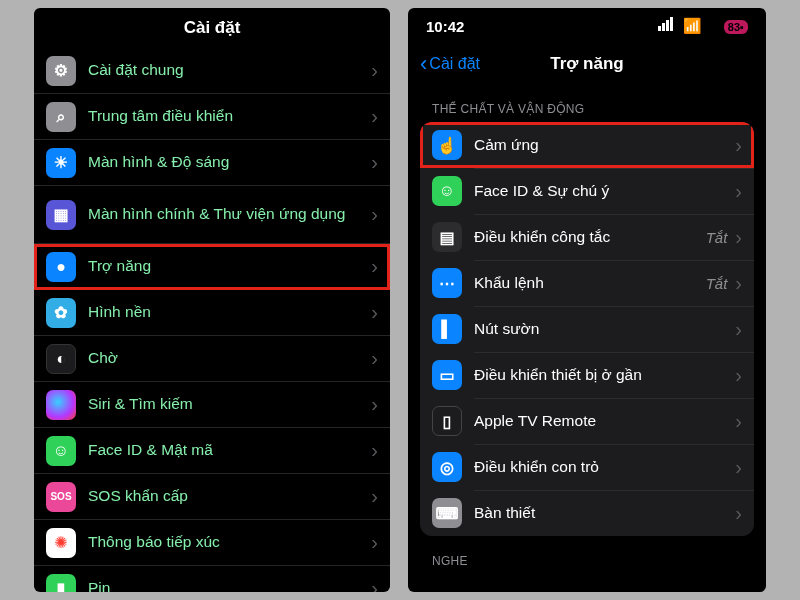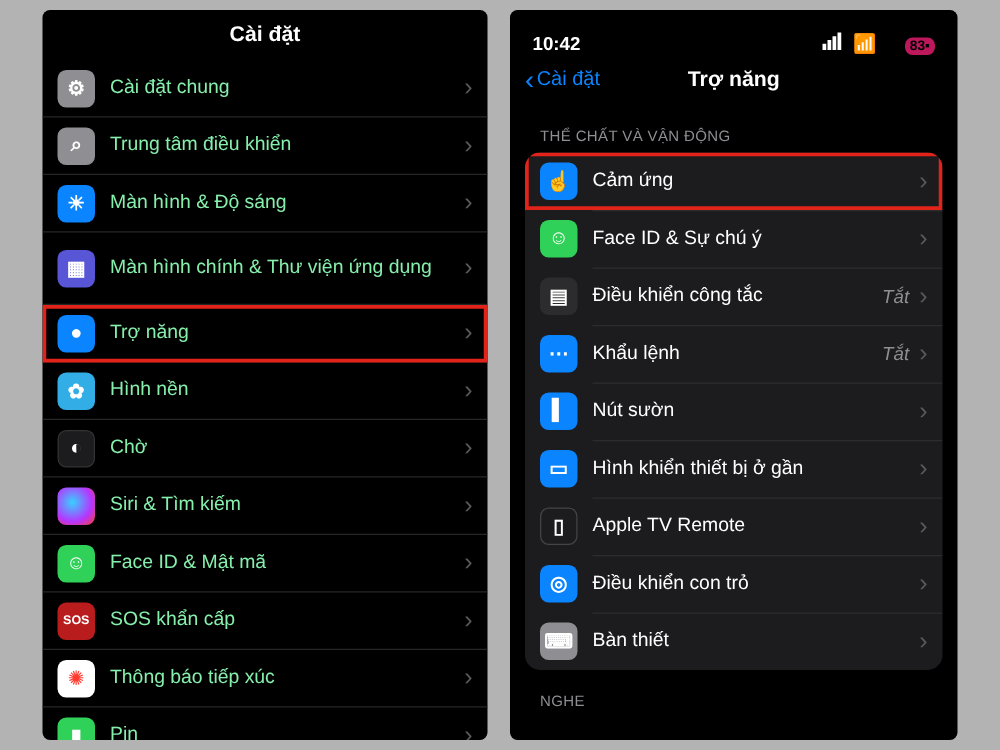--- a/index.html
+++ b/index.html
@@ -39,27 +39,27 @@
   .highlight-red { outline:3px solid #e2231a; outline-offset:-3px; }
 
   
   .bg-grey   { background:#8e8e93; }
   .bg-blue   { background:#0a84ff; }
   .bg-purple { background:#5856d6; }
   .bg-cyan   { background:#32ade6; }
   .bg-black  { background:#1c1c1e; border:1px solid #333;}
   .bg-siri   { background: radial-gradient(circle at 40% 40%, #36d1ff 0%, #b536ff 60%, #ff3b30 100%); }
   .bg-green  { background:#30d158; }
-  .bg-red    { background:#b91c1c; }
+  .bg-red    { background:#ec4899; }
   .bg-white  { background:#fff; color:#ff3b30; }
   .bg-batt   { background:#30d158; }
 
   
   .status {
-    height:36px; display:flex; align-items:flex-end; justify-content:space-between;
+    height:36px; display:flex; align-items:center; justify-content:space-between;
     padding:0 18px; font-size:15px; font-weight:600;
   }
   .status .batt-pill {
     display:inline-flex; align-items:center; justify-content:center;
     background:#be185d; color:#000; font-size:11px; font-weight:700;
     border-radius:6px; padding:1px 4px; margin-left:18px;
   }
   .nav-r {
     height:40px; display:flex; align-items:center; position:relative;
     padding:0 12px;
@@ -281,21 +281,21 @@
             <span class="glyph">▌</span>
           </div>
         <div class="lbl">Nút sườn</div>
         <div class="chev">›</div>
       </div>
 
       <div class="row-r">
         <div class="icon bg-blue">
             <span class="glyph">▭</span>
           </div>
-        <div class="lbl">Hình khiển thiết bị ở gần</div>
+        <div class="lbl">Điều khiển thiết bị ở gần</div>
         <div class="chev">›</div>
       </div>
 
       <div class="row-r">
         <div class="icon bg-remote">
             <span class="glyph">▯</span>
           </div>
         <div class="lbl">Apple TV Remote</div>
         <div class="chev">›</div>
       </div>

